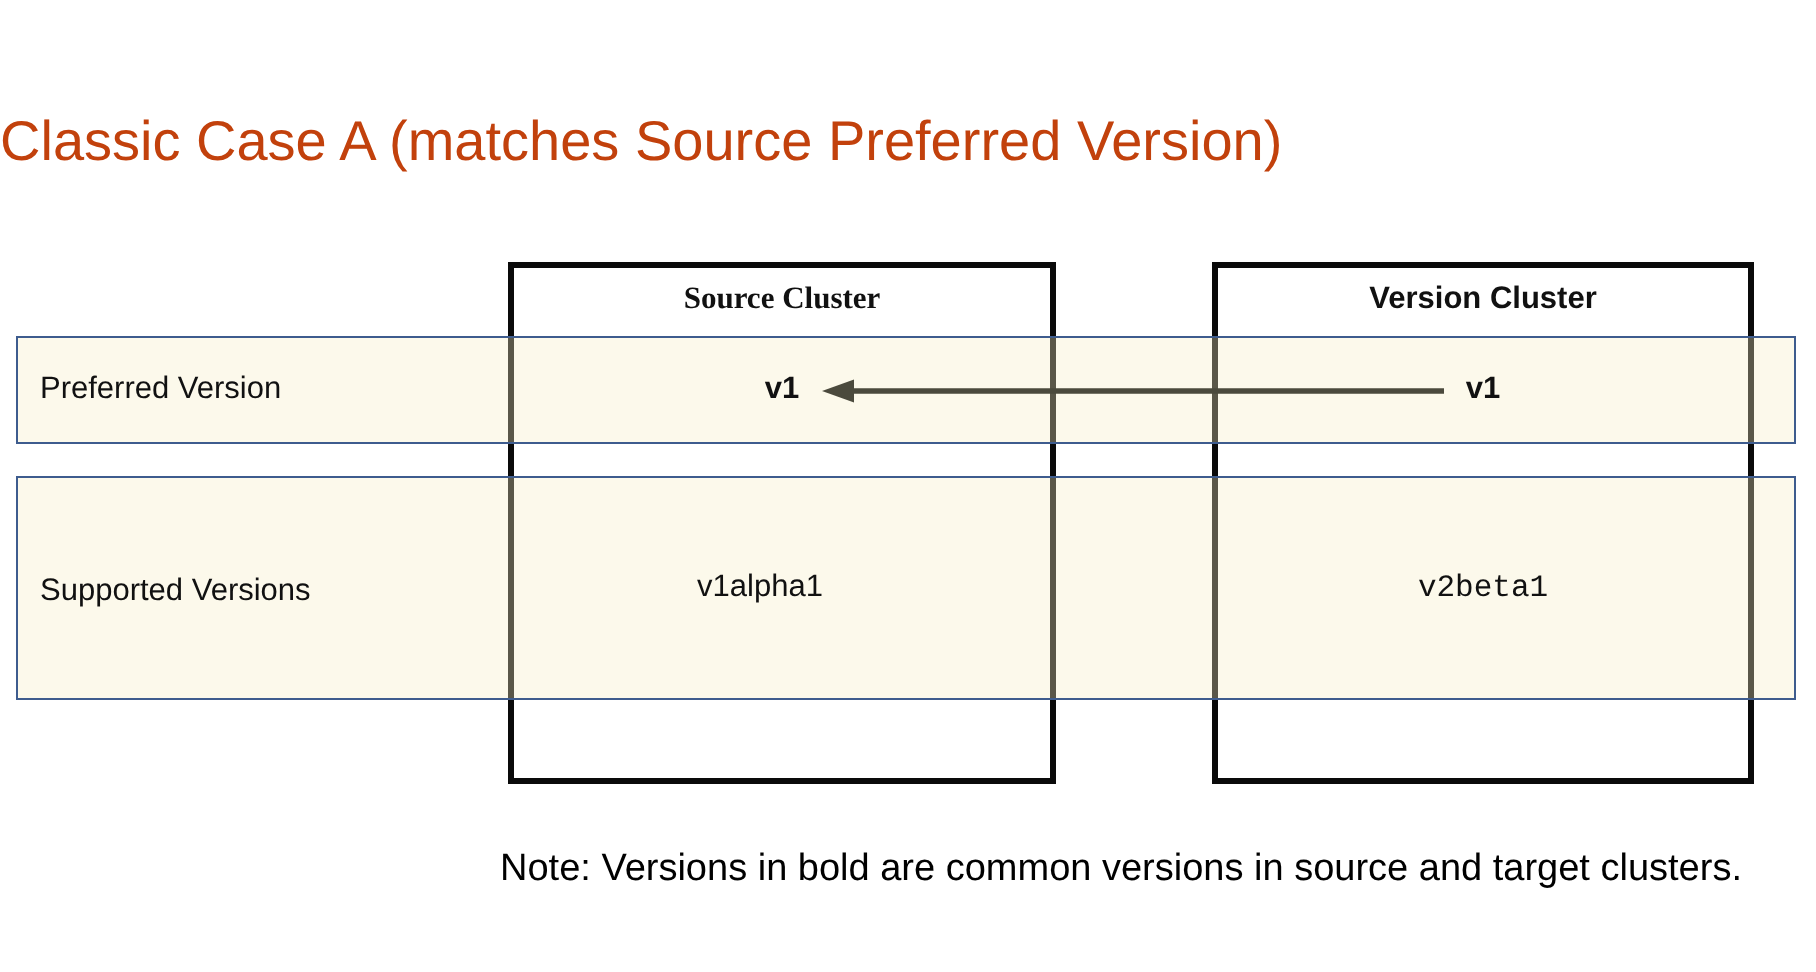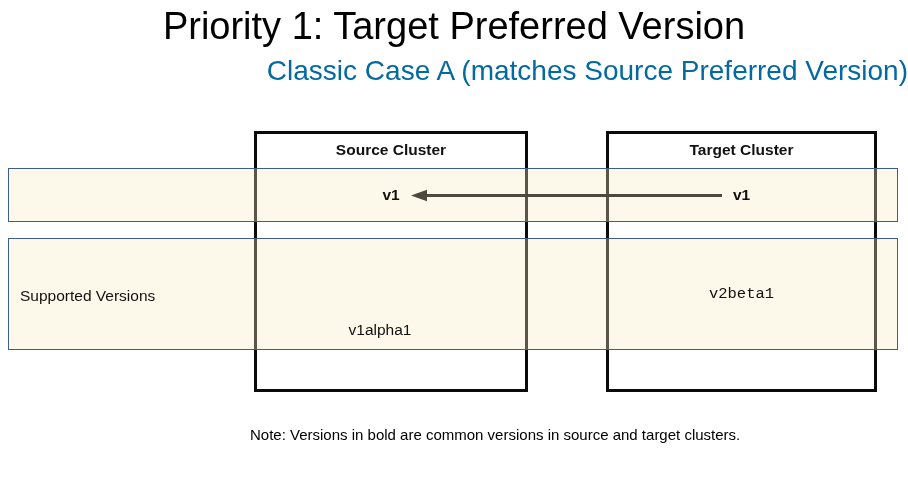--- a/index.html
+++ b/index.html
@@ -18,22 +18,22 @@
     color:var(--text);
     overflow:hidden;
   }
   .title{
     position:absolute;left:0;top:2px;width:908px;
     text-align:center;font-size:38px;line-height:48px;
     font-weight:400;color:#000;margin:0;
   }
   .subtitle{
     position:absolute;left:0;top:52px;width:908px;
-    text-align:right;font-size:28px;line-height:38px;
-    font-weight:400;color:#0369a1;margin:0;
+    text-align:left;font-size:28px;line-height:38px;
+    font-weight:400;color:#c2410c;margin:0;
   }
   .cluster-box{
     position:absolute;top:131px;height:261px;
     border:3px solid var(--box-border);
     box-sizing:border-box;background:transparent;z-index:1;
   }
   .cluster-box.source{left:254px;width:274px;}
   .cluster-box.target{left:606px;width:271px;}
   .band{
     position:absolute;left:8px;width:890px;
@@ -42,53 +42,53 @@
     box-sizing:border-box;z-index:2;
   }
   .band.preferred{top:168px;height:54px;}
   .band.supported{top:238px;height:112px;}
   .lbl{
     position:absolute;z-index:3;display:flex;align-items:center;
     font-size:15.5px;color:var(--text);
   }
   .lbl.center{justify-content:center;text-align:center;}
   .lbl.bold{font-weight:700;}
-  .hdr-source{left:254px;top:133px;width:274px;height:33px;}
+  .hdr-source{left:254px;top:133px;width:274px;height:33px;font-family:Liberation Serif, serif;}
   .hdr-target{left:606px;top:133px;width:271px;height:33px;}
   .row1-label{left:20px;top:168px;height:54px;}
   .row2-label{left:20px;top:238px;height:116px;}
   .src-pref{left:254px;top:168px;width:274px;height:54px;}
   .tgt-pref{left:606px;top:168px;width:271px;height:54px;}
-  .src-supp{left:254px;top:238px;width:252px;height:112px;margin-top:36px;}
+  .src-supp{left:254px;top:238px;width:252px;height:112px;}
   .tgt-supp{left:606px;top:238px;width:271px;height:112px;font-family:Liberation Mono, monospace;}
   .arrow-svg{position:absolute;left:406px;top:188px;z-index:3;}
   .arrow-svg line{stroke:var(--arrow);stroke-width:2.8px;}
   .arrow-svg polygon{fill:var(--arrow);}
   .note{
     position:absolute;left:250px;top:421px;width:640px;
-    font-size:15px;line-height:27px;color:#000;z-index:3;
+    font-size:19px;line-height:27px;color:#000;z-index:3;
   }
 </style>
 </head>
 <body>
 
 <div class="slide">
 
-  <h1 class="title">Priority 1: Target Preferred Version</h1>
   <h2 class="subtitle">Classic Case A (matches Source Preferred Version)</h2>
 
   <div class="cluster-box source"></div>
   <div class="cluster-box target"></div>
 
   <div class="band preferred"></div>
   <div class="band supported"></div>
 
   <div class="lbl center bold hdr-source">Source Cluster</div>
-  <div class="lbl center bold hdr-target">Target Cluster</div>
+  <div class="lbl center bold hdr-target">Version Cluster</div>
 
+  <div class="lbl row1-label">Preferred Version</div>
   <div class="lbl row2-label">Supported Versions</div>
 
   <div class="lbl center bold src-pref">v1</div>
   <div class="lbl center bold tgt-pref">v1</div>
   <div class="lbl center src-supp">v1alpha1</div>
   <div class="lbl center tgt-supp">v2beta1</div>
 
   <svg class="arrow-svg" width="322" height="15">
     <line x1="316" y1="7.5" x2="20" y2="7.5"></line>
     <polygon points="5,7.5 21,1.8 21,13.2"></polygon>

